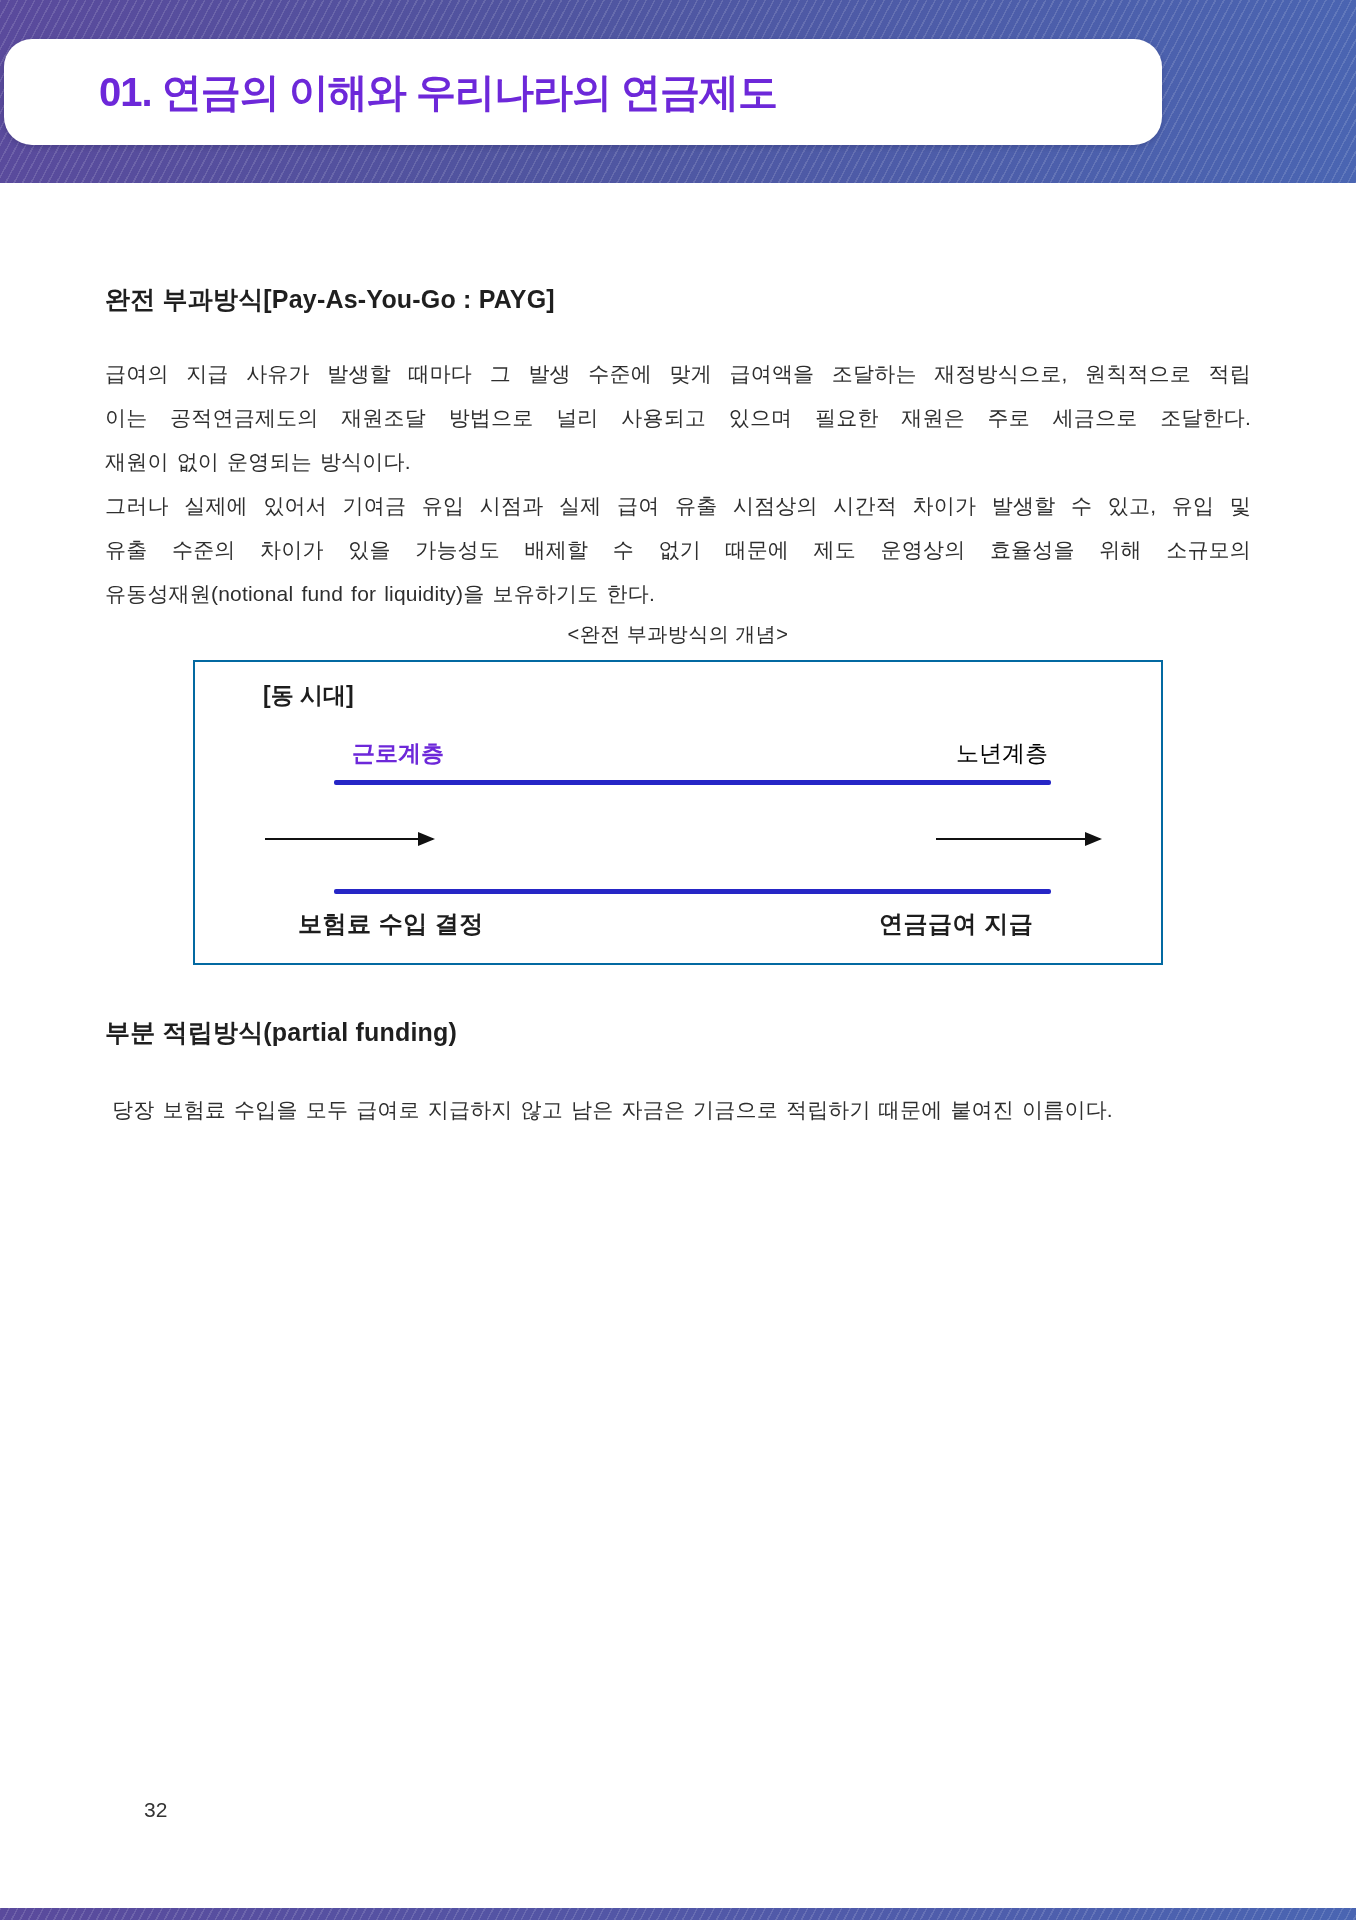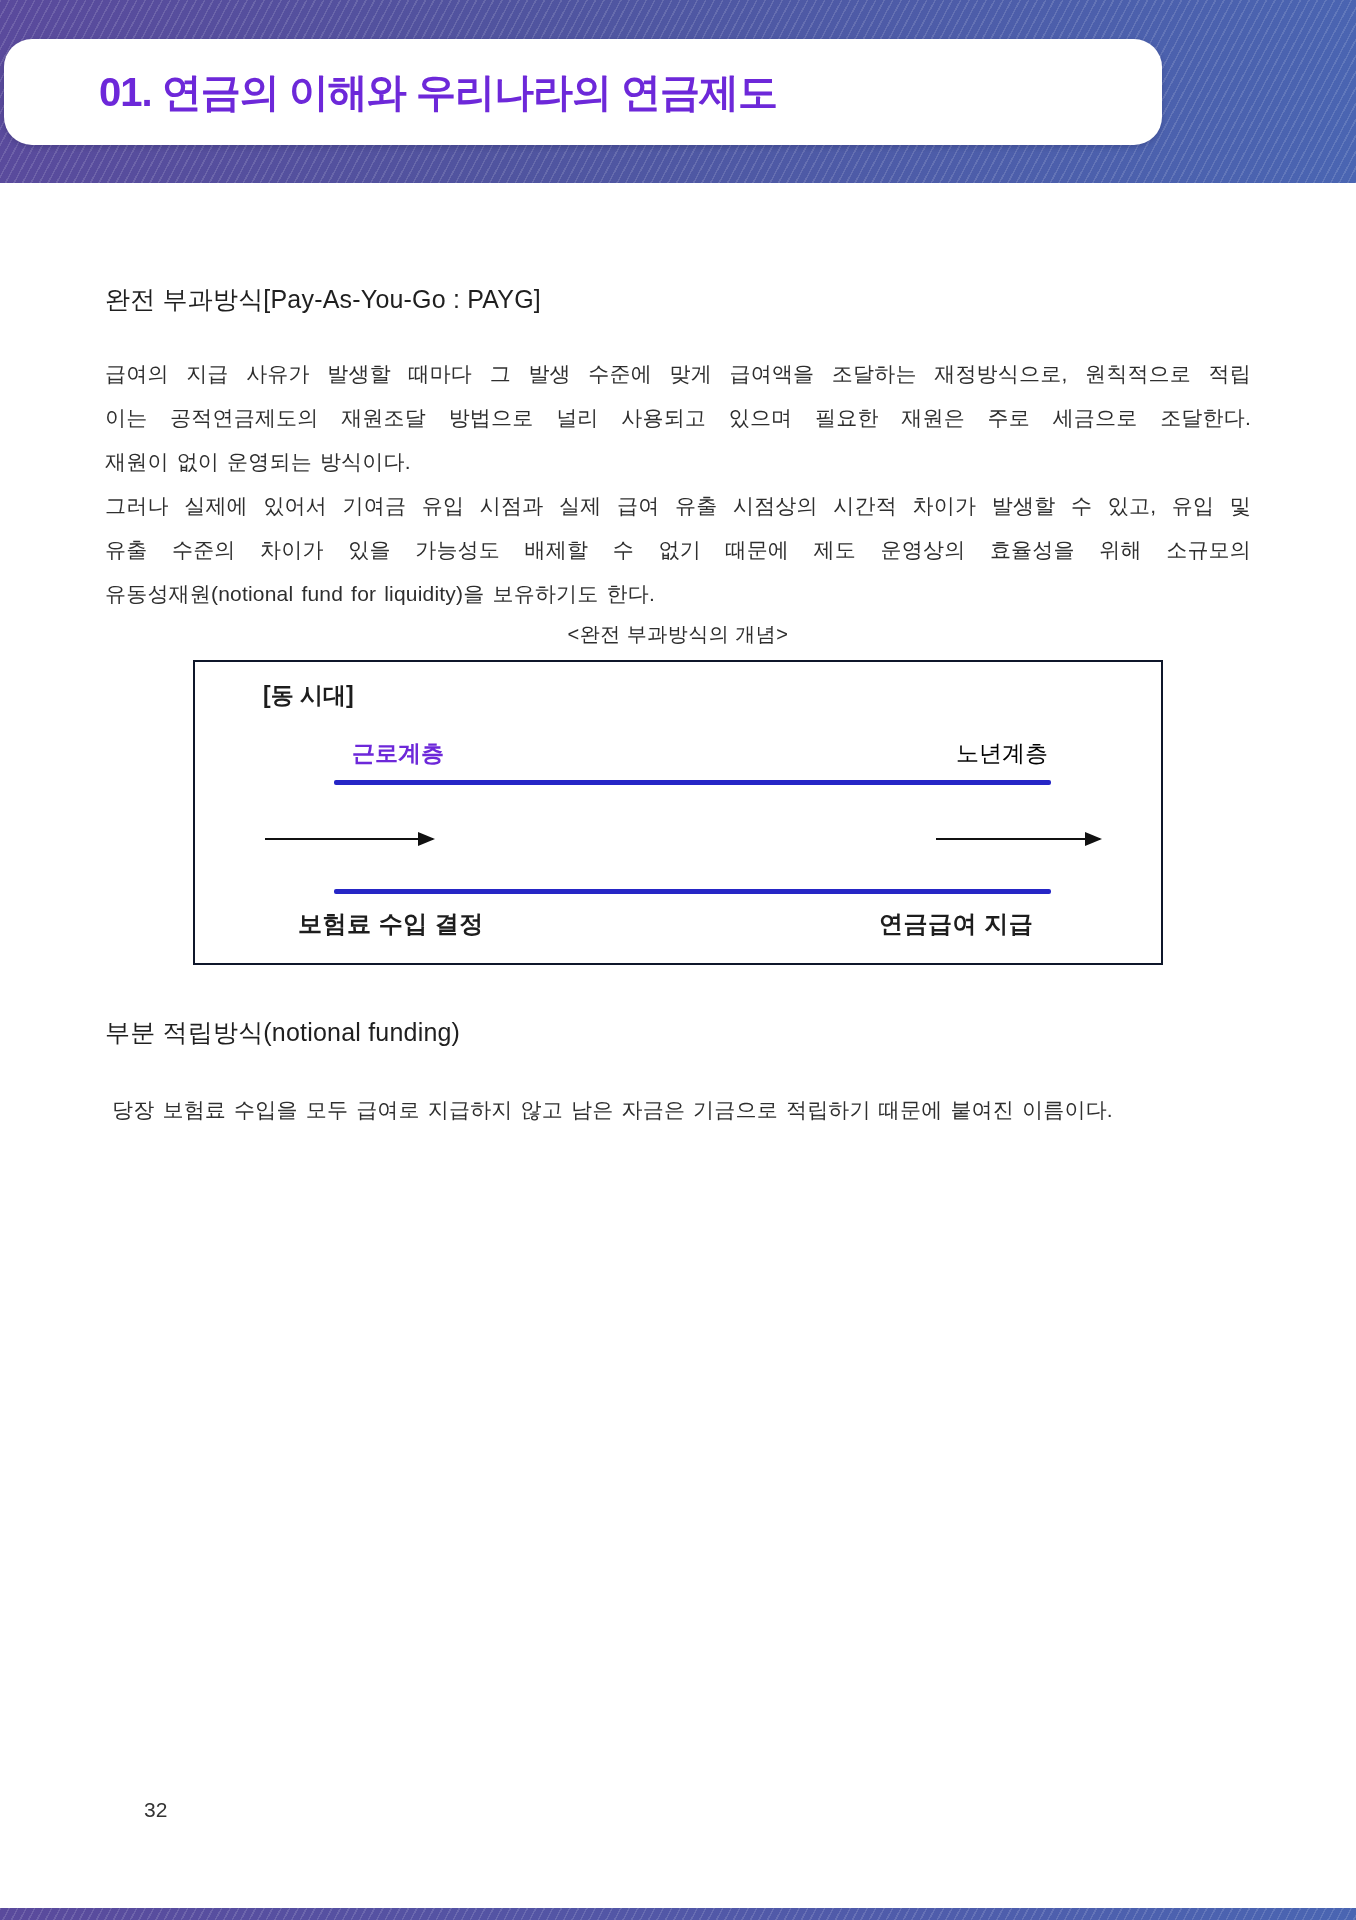--- a/index.html
+++ b/index.html
@@ -22,39 +22,39 @@
     box-shadow:0 2px 5px rgba(30,30,80,0.25);
     display:flex;align-items:center;
   }
   .title-box .title{
     padding-left:95px;font-size:40px;font-weight:bold;letter-spacing:-1px;
     color:#6d28d9;white-space:nowrap;
   }
 
   
   .h-section{
-    position:absolute;left:105px;font-size:25px;font-weight:400;color:#1f1f1f;
+    position:absolute;left:105px;font-size:25px;font-weight:700;color:#1f1f1f;
     letter-spacing:0.2px;white-space:nowrap;
   }
   .paras{position:absolute;left:105px;top:352px;width:1146px;}
   .pline{
     font-size:21px;line-height:44px;letter-spacing:0.2px;color:#2e2e2e;
     text-align:justify;text-align-last:justify;word-spacing:2px;
   }
   .pline.last{text-align-last:left;}
 
   .diagram-caption{
     position:absolute;left:105px;top:621px;width:1146px;text-align:center;
     font-size:20px;color:#2e2e2e;letter-spacing:0.5px;
   }
 
   
   .diagram-box{
     position:absolute;left:193px;top:660px;width:970px;height:305px;
-    border:2px solid #0f172a;background:#ffffff;box-sizing:border-box;
+    border:2px solid #0369a1;background:#ffffff;box-sizing:border-box;
   }
   .era-label{position:absolute;left:68px;top:18px;font-size:23px;font-weight:600;color:#1d1d1d;}
   .worker-label{position:absolute;left:157px;top:76px;font-size:23px;font-weight:700;color:#6d28d9;text-align:center;}
   .elder-label{position:absolute;right:113px;top:76px;font-size:23px;font-weight:400;color:#000000;}
   .blue-line{position:absolute;left:139px;width:717px;height:5px;background:#2626c6;border-radius:2px;}
   .blue-line.top{top:118px;}
   .blue-line.bottom{top:227px;}
   .arrow{position:absolute;top:176px;height:2px;background:#111111;}
   .arrow::after{
     content:'';position:absolute;right:-2px;top:-6px;width:0;height:0;
@@ -108,21 +108,21 @@
     <div class="worker-label">근로계층</div>
     <div class="elder-label">노년계층</div>
     <div class="blue-line top" style="background: rgb(38, 38, 198);"></div>
     <div class="arrow left"></div>
     <div class="arrow right"></div>
     <div class="blue-line bottom" style="background: rgb(38, 38, 198);"></div>
     <div class="premium-label">보험료 수입 결정</div>
     <div class="benefit-label">연금급여 지급</div>
   </div>
 
-  <div class="h-section" style="top:1016px;">부분 적립방식(notional funding)</div>
+  <div class="h-section" style="top:1016px;">부분 적립방식(partial funding)</div>
 
   <div class="partial-body">당장 보험료 수입을 모두 급여로 지급하지 않고 남은 자금은 기금으로 적립하기 때문에 붙여진 이름이다.</div>
 
   <div class="page-number">32</div>
 
   <div class="footer-band"></div>
 
 </div>
 
 </body></html>

